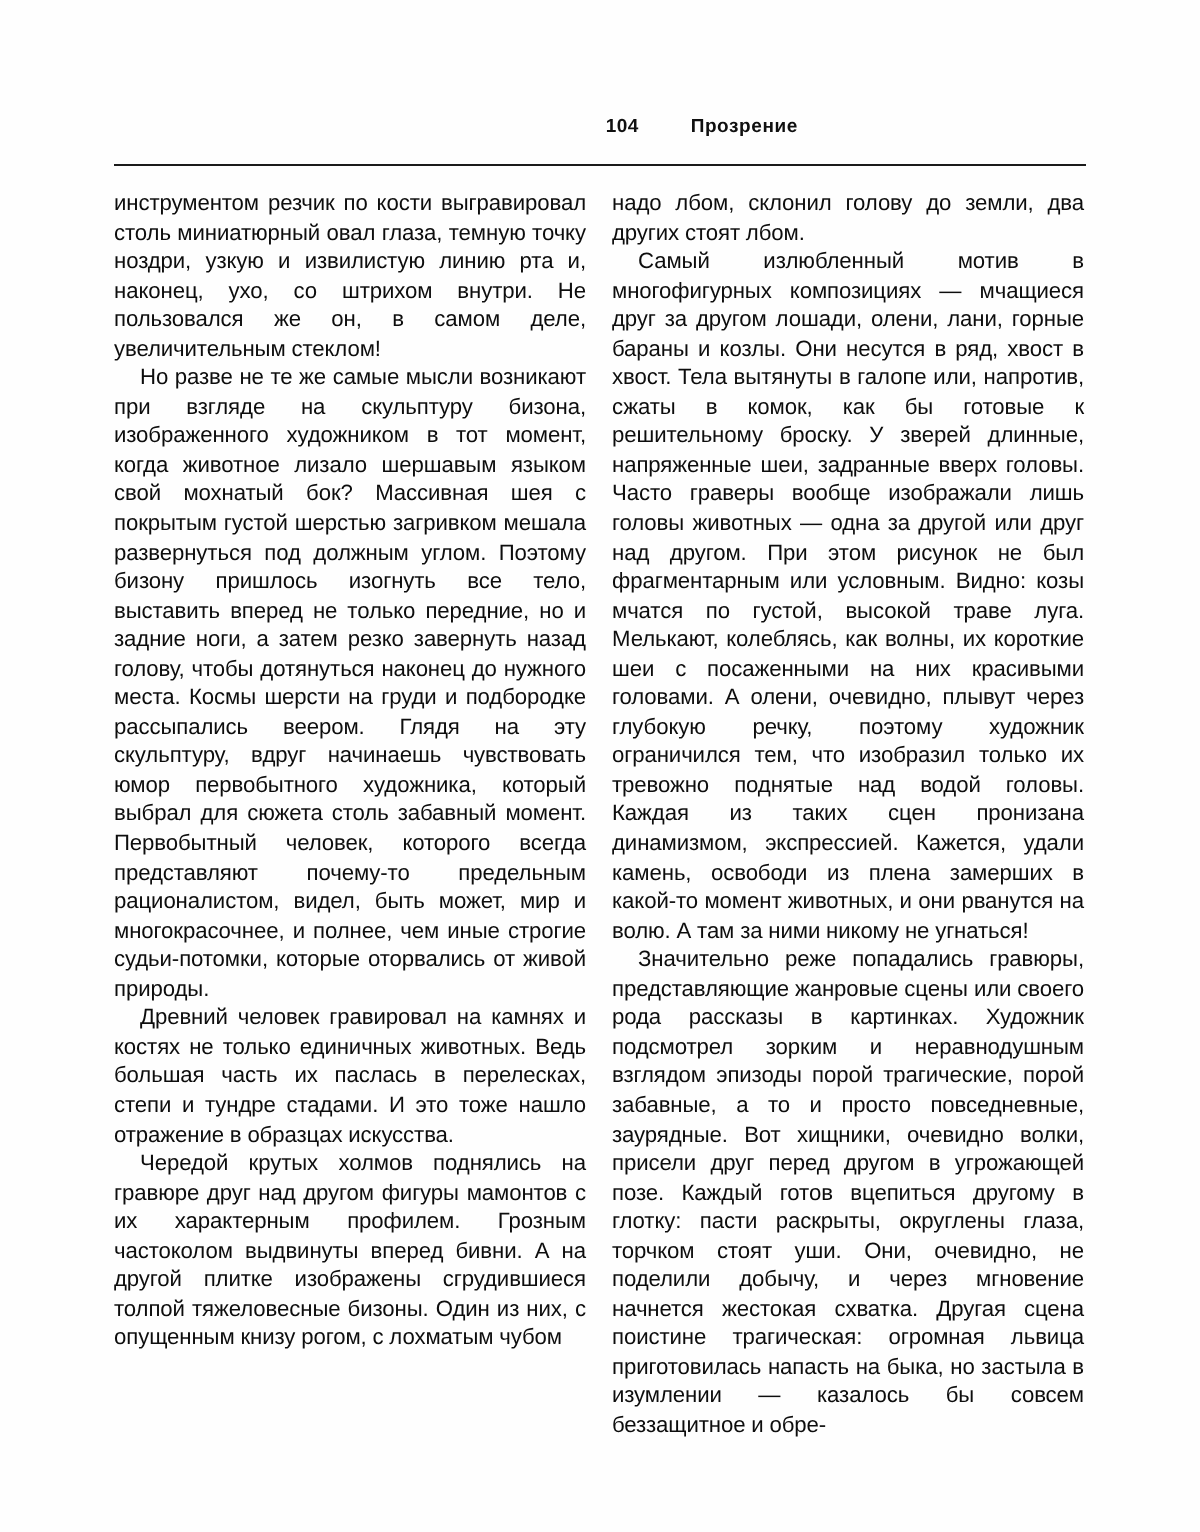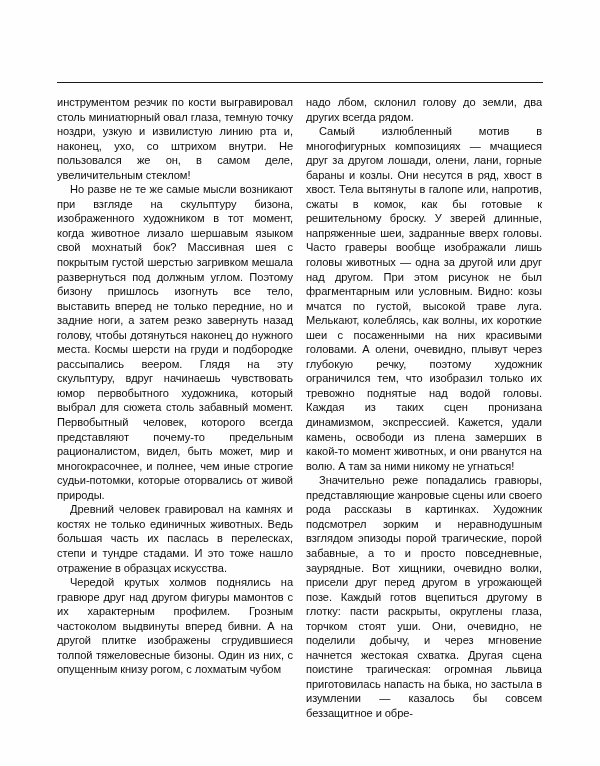--- a/index.html
+++ b/index.html
@@ -82,33 +82,37 @@
   }
   p.para:last-child {
     text-align: justify;
   }
 </style>
 </head>
 <body>
 
 <div class="page">
 
+  <div class="header">
+    <span class="header-pageno">104</span>
+    <span class="header-title">Прозрение</span>
+  </div>
 
   <div class="header-rule"></div>
 
   <div class="columns">
 
     <div class="column">
       <p class="para noindent">инструментом резчик по кости выгравировал столь миниатюрный овал глаза, темную точку ноздри, узкую и извилистую линию рта и, наконец, ухо, со штрихом внутри. Не пользовался же он, в самом деле, увеличительным стеклом!</p>
       <p class="para">Но разве не те же самые мысли возникают при взгляде на скульптуру бизона, изображенного художником в тот момент, когда животное лизало шершавым языком свой мохнатый бок? Массивная шея с покрытым густой шерстью загривком мешала развернуться под должным углом. Поэтому бизону пришлось изогнуть все тело, выставить вперед не только передние, но и задние ноги, а затем резко завернуть назад голову, чтобы дотянуться наконец до нужного места. Космы шерсти на груди и подбородке рассыпались веером. Глядя на эту скульптуру, вдруг начинаешь чувствовать юмор первобытного художника, который выбрал для сюжета столь забавный момент. Первобытный человек, которого всегда представляют почему-то предельным рационалистом, видел, быть может, мир и многокрасочнее, и полнее, чем иные строгие судьи-потомки, которые оторвались от живой природы.</p>
       <p class="para">Древний человек гравировал на камнях и костях не только единичных животных. Ведь большая часть их паслась в перелесках, степи и тундре стадами. И это тоже нашло отражение в образцах искусства.</p>
       <p class="para">Чередой крутых холмов поднялись на гравюре друг над другом фигуры мамонтов с их характерным профилем. Грозным частоколом выдвинуты вперед бивни. А на другой плитке изображены сгрудившиеся толпой тяжеловесные бизоны. Один из них, с опущенным книзу рогом, с лохматым чубом</p>
     </div>
 
     <div class="column">
-      <p class="para noindent">надо лбом, склонил голову до земли, два других всегда рядом.</p>
+      <p class="para noindent">надо лбом, склонил голову до земли, два других стоят лбом.</p>
       <p class="para">Самый излюбленный мотив в многофигурных композициях — мчащиеся друг за другом лошади, олени, лани, горные бараны и козлы. Они несутся в ряд, хвост в хвост. Тела вытянуты в галопе или, напротив, сжаты в комок, как бы готовые к решительному броску. У зверей длинные, напряженные шеи, задранные вверх головы. Часто граверы вообще изображали лишь головы животных — одна за другой или друг над другом. При этом рисунок не был фрагментарным или условным. Видно: козы мчатся по густой, высокой траве луга. Мелькают, колеблясь, как волны, их короткие шеи с посаженными на них красивыми головами. А олени, очевидно, плывут через глубокую речку, поэтому художник ограничился тем, что изобразил только их тревожно поднятые над водой головы. Каждая из таких сцен пронизана динамизмом, экспрессией. Кажется, удали камень, освободи из плена замерших в какой-то момент животных, и они рванутся на волю. А там за ними никому не угнаться!</p>
       <p class="para">Значительно реже попадались гравюры, представляющие жанровые сцены или своего рода рассказы в картинках. Художник подсмотрел зорким и неравнодушным взглядом эпизоды порой трагические, порой забавные, а то и просто повседневные, заурядные. Вот хищники, очевидно волки, присели друг перед другом в угрожающей позе. Каждый готов вцепиться другому в глотку: пасти раскрыты, округлены глаза, торчком стоят уши. Они, очевидно, не поделили добычу, и через мгновение начнется жестокая схватка. Другая сцена поистине трагическая: огромная львица приготовилась напасть на быка, но застыла в изумлении — казалось бы совсем беззащитное и обре-</p>
     </div>
 
   </div>
 
 </div>
 
 </body></html>

